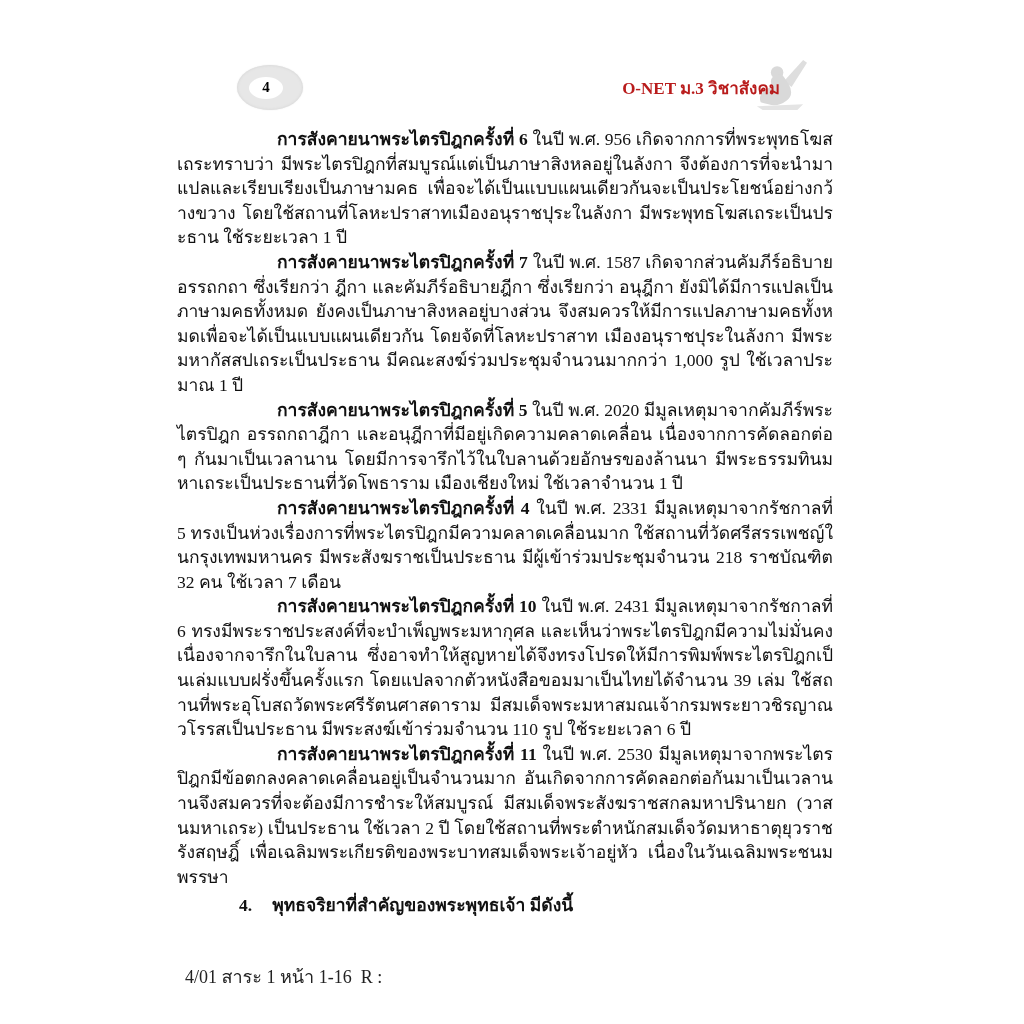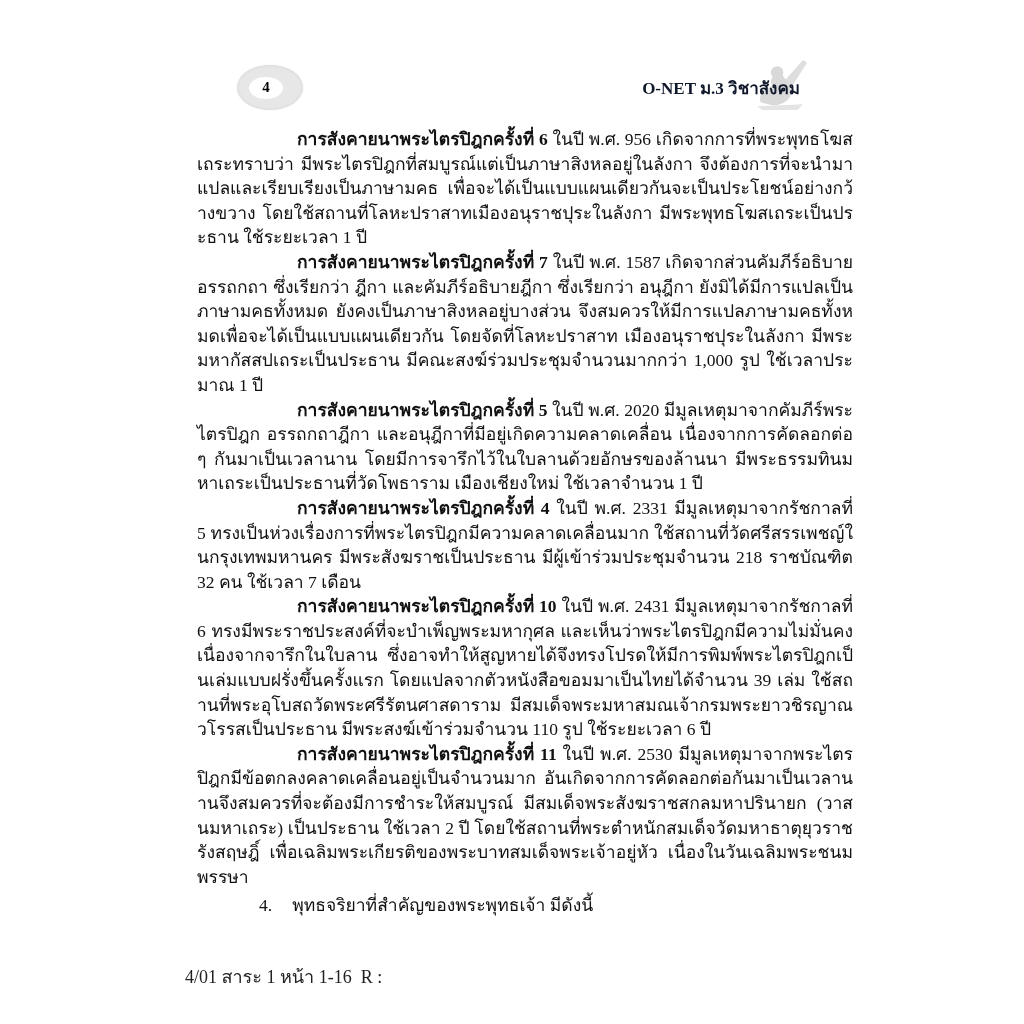--- a/index.html
+++ b/index.html
@@ -18,34 +18,34 @@
     display:flex; align-items:center; justify-content:center;
   }
   .badge-inner {
     width:34px; height:22px; border-radius:50%; background:#ffffff;
     display:flex; align-items:center; justify-content:center;
     margin-right:8px;
   }
   .badge-num { font-weight:bold; font-size:15px; color:#000; }
 
   .header-course {
-    position:absolute; top:74px; right:224px;
-    font-weight:bold; font-size:17px; color:#0f172a; z-index:2;
+    position:absolute; top:74px; right:244px;
+    font-weight:bold; font-size:17px; color:#b91c1c; z-index:2;
     white-space:nowrap;
   }
   .mascot { position:absolute; top:58px; right:215px; width:58px; height:54px; z-index:1; }
 
   
   .content {
-    position:absolute; left:197px; top:127px; width:656px;
+    position:absolute; left:177px; top:127px; width:656px;
     font-size:17.5px; line-height:24.6px; text-align:justify;
   }
   .para { margin:0; text-indent:100px; word-break:break-all; }
   .para .lead { font-weight:bold; }
-  .section { margin:4px 0 9px 0; font-weight:normal; }
+  .section { margin:4px 0 9px 0; font-weight:bold; }
   .section .snum { padding-left:62px; }
   .section .stitle { padding-left:20px; }
   .item { margin:0; text-indent:90px; word-break:break-all; }
   .item .inum { font-weight:bold; padding-right:20px; }
 
   
   .footer {
     position:absolute; left:185px; top:962px;
     font-size:18px; color:#222222; white-space:pre;
   }

